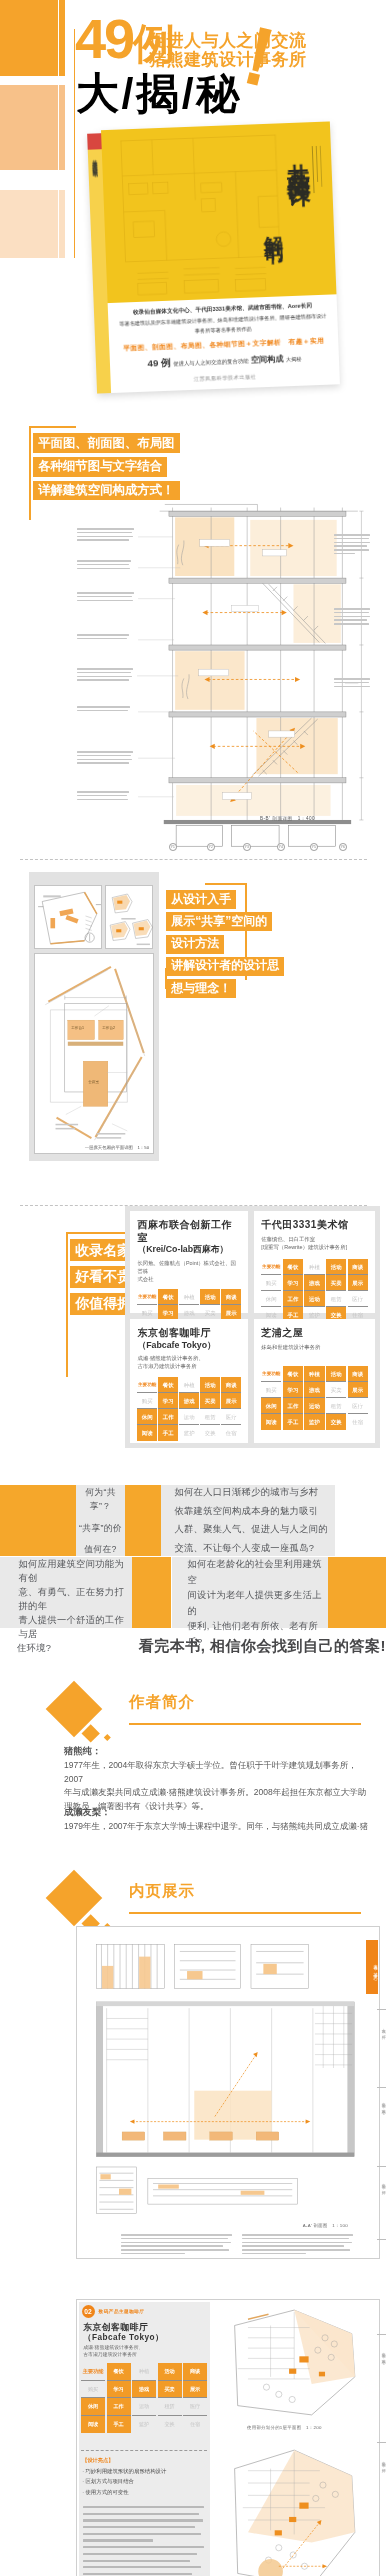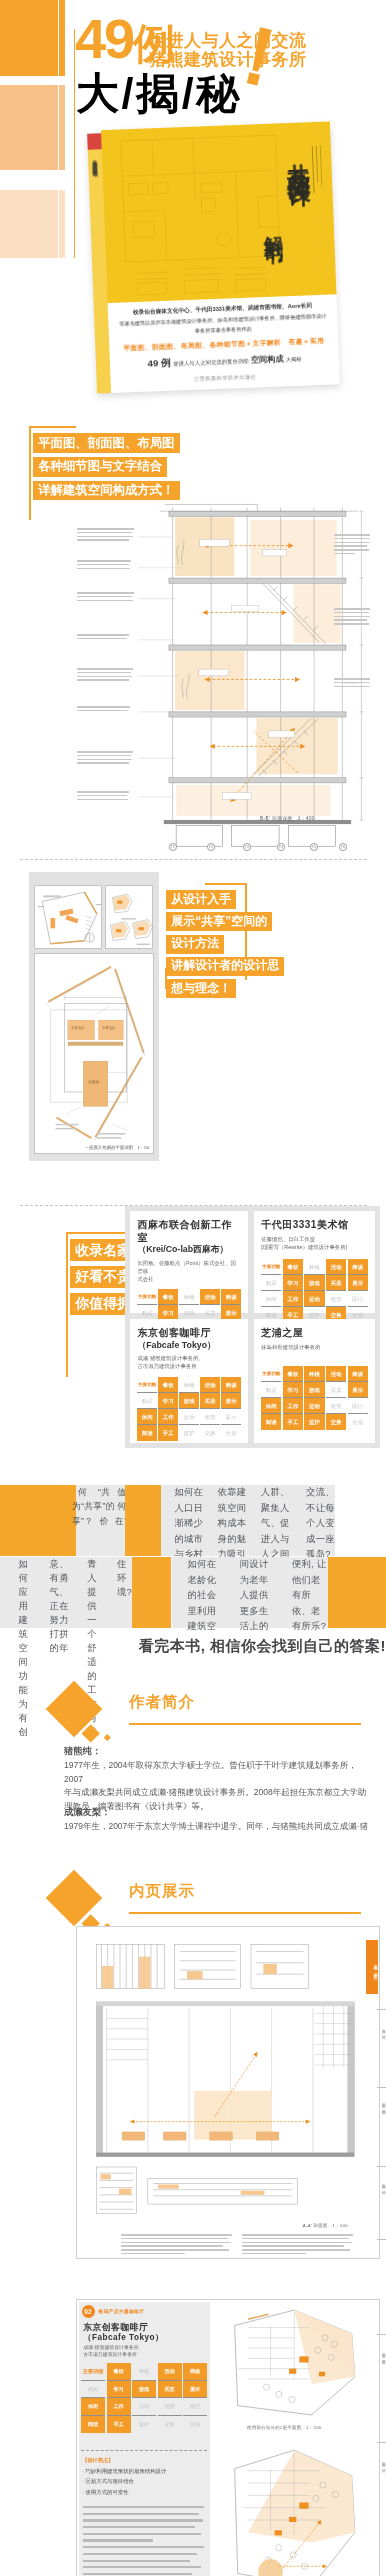--- a/index.html
+++ b/index.html
@@ -30,22 +30,22 @@
      border-bottom:0.5px solid #8f8f8f;text-align:center;overflow:hidden}
   .fngrid .cell:nth-last-child(-n+5){border-bottom:none}
   .fngrid.sm .cell,.fngrid.sm .fnlabel{height:17.5px;line-height:17.5px;font-size:5.2px}
   
   .panel{position:absolute;background:#fff;padding:8.2px 7.2px 5.2px}
   .panel h3{font-size:10px;color:#333;letter-spacing:0.5px;line-height:1.25}
   .panel .t2{font-size:8.8px;font-weight:bold;color:#333;line-height:1.3}
   .panel .sub{font-size:5.4px;color:#666;margin-top:3.1px;line-height:1.5}
   .panel .fngrid{margin-top:6.2px}
   
-  .qb{position:absolute;height:71px;background:#E9E9E9;display:flex;
-      justify-content:center}
+  .qb{position:absolute;height:71px;background:#E9E9E9;display:flex;flex-direction:column;
+      justify-content:space-between}
   .ob{position:absolute;height:71px;background:#F5A72B}
   .qline{font-size:9.3px;color:#54565a;line-height:15.5px;text-align:left;padding-left:13.4px;letter-spacing:0.3px}
   .qb.center .qline{text-align:center;padding-left:0}
   
   .page{position:absolute;left:76px;width:304px;background:#fff;border:0.5px solid #cfcfcf}
   .sidebar{position:absolute;background:#ECECEC}
   .numcirc{position:absolute;width:13px;height:13px;border-radius:50%;background:#F08519;color:#fff;
      font-size:6.7px;font-weight:bold;text-align:center;line-height:13px}
   .tagtxt{position:absolute;font-size:4.6px;color:#F08519;font-weight:bold;letter-spacing:0.5px}
   .ptitle{position:absolute;font-size:8.8px;font-weight:bold;color:#333;letter-spacing:0.5px}

